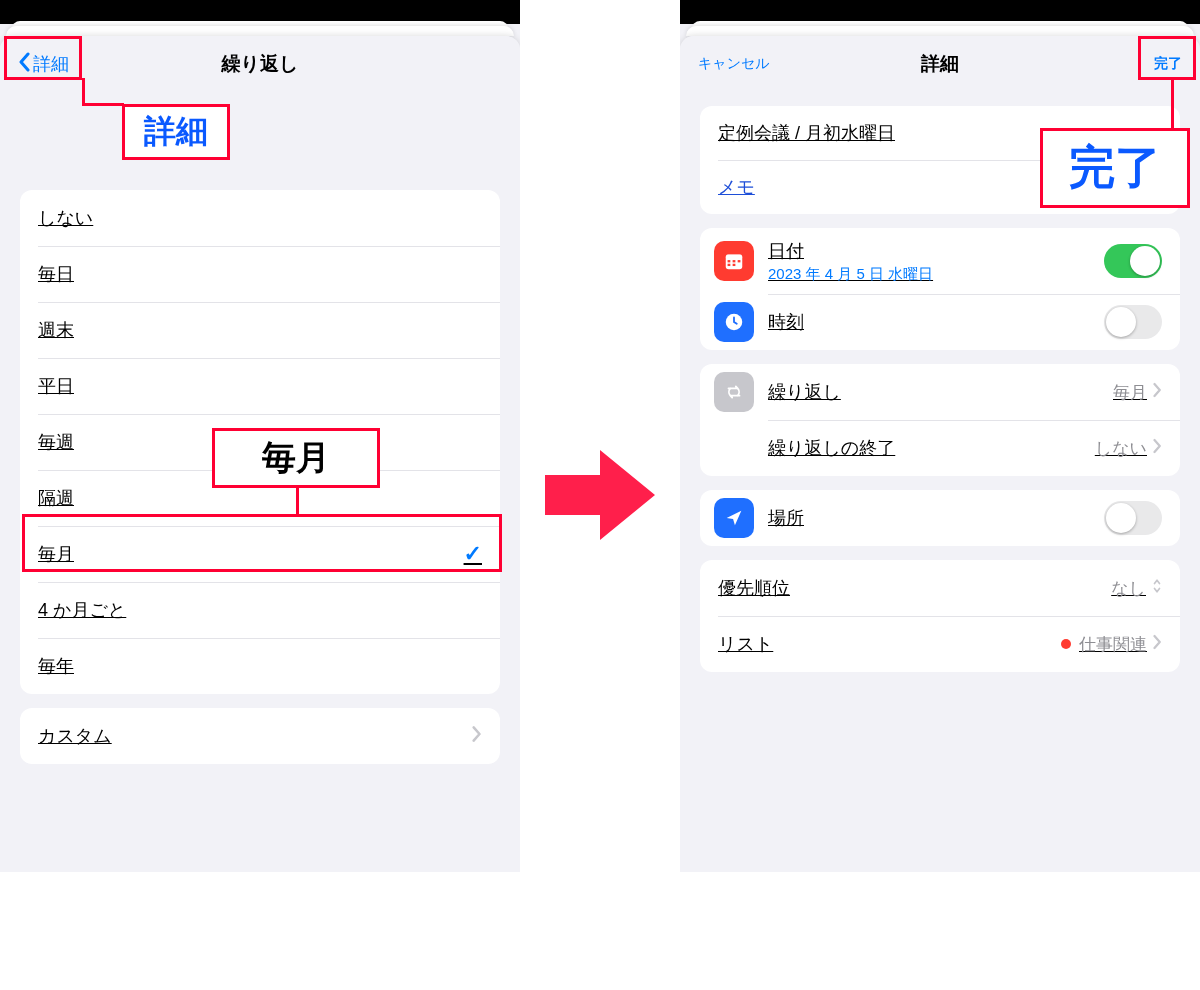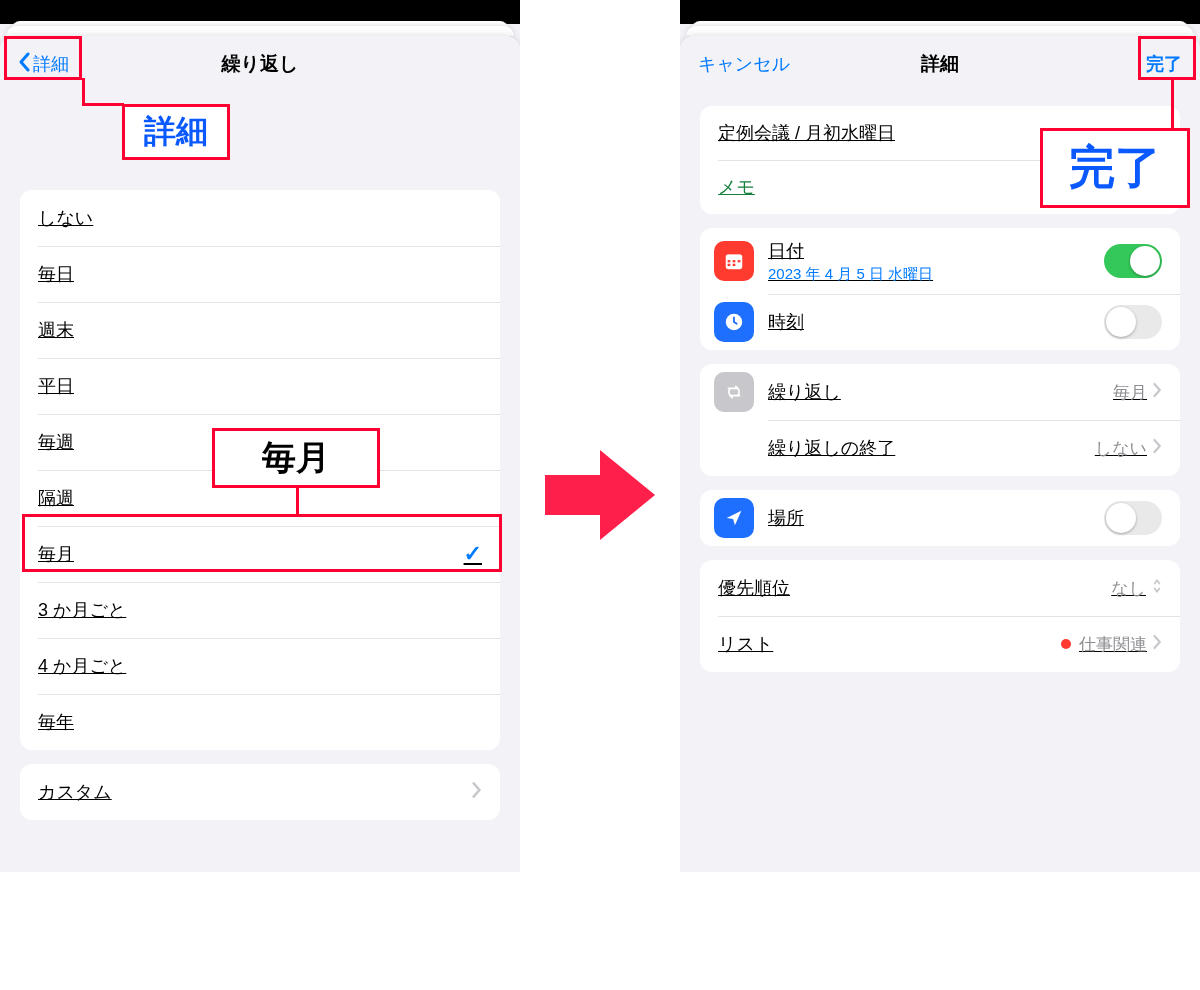--- a/index.html
+++ b/index.html
@@ -78,21 +78,21 @@
     align-items: center;
     color: #007aff;
     font-size: 18px;
     z-index: 1;
     cursor: pointer;
     padding: 2px 4px;
   }
   .back-btn .chev { margin-right: 3px; }
   .nav-action {
     color: #007aff;
-    font-size: 18px;
+    font-size: 14px;
     z-index: 1;
     cursor: pointer;
     padding: 2px 4px;
     font-family: Liberation Mono, monospace;
   }
 
   .group {
     background: #fff;
     border-radius: 12px;
     margin: 14px 20px;
@@ -152,21 +152,21 @@
     width: 58px; height: 34px; border-radius: 17px; background: #e9e9ea; position: relative; cursor:pointer;
   }
   .switch .knob {
     position: absolute; top: 2px; left: 2px; width: 30px; height: 30px; background: #fff; border-radius: 50%;
     box-shadow: 0 1px 3px rgba(0,0,0,0.3);
   }
   .switch.on { background: #34c759; }
   .switch.on .knob { left: auto; right: 2px; }
 
   .input-row { min-height: 54px; }
-  .input-row.placeholder { color: #15803d; }
+  .input-row.placeholder { color: #1d4ed8; }
 
   .list-dot {
     width: 10px; height: 10px; border-radius: 50%; background: #ff3b30; display:inline-block; margin-right: 8px;
   }
 
   .custom-row .chev-right { font-size: 22px; }
 
   
   .callout {
     position: absolute;
@@ -246,23 +246,20 @@
       <div class="row">
           <span class="label">毎週</span>
         </div>
       <div class="row">
           <span class="label">隔週</span>
         </div>
       <div class="row">
         <span class="label">毎月</span>
         <span class="check">✓</span>
       </div>
-      <div class="row">
-          <span class="label">3 か月ごと</span>
-        </div>
       <div class="row">
           <span class="label">4 か月ごと</span>
         </div>
       <div class="row">
           <span class="label">毎年</span>
         </div>
     </div>
 
     <div class="group">
       <div class="row custom-row">

